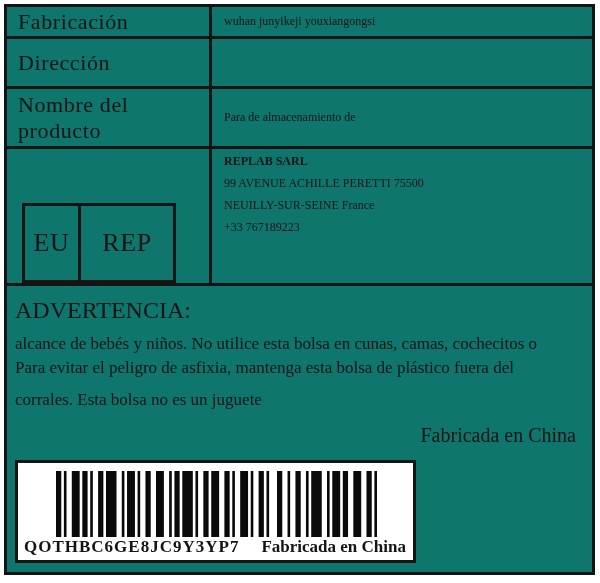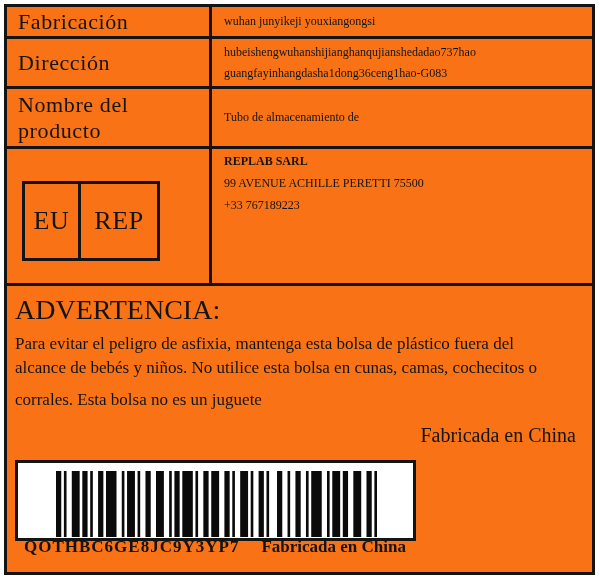--- a/index.html
+++ b/index.html
@@ -11,21 +11,21 @@
     position: relative;
     overflow: hidden;
   }
   .label {
     position: absolute;
     left: 4px; top: 4px;
     width: 591px; height: 571px;
     border: 3px solid #141414;
     display: flex;
     flex-direction: column;
-    background: #f97316;
+    background: #0f766e;
   }
   .trow {
     display: flex;
     border-bottom: 3px solid #141414;
     flex: 0 0 auto;
   }
   .row-fab { height: 32px; }
   .row-dir { height: 50px; }
   .row-prod { height: 60px; }
   .row-eurep { height: 137px; }
@@ -45,73 +45,73 @@
     font-size: 12px;
     line-height: 21px;
     display: flex;
     flex-direction: column;
     justify-content: center;
     white-space: nowrap;
     overflow: hidden;
   }
   .eurep-cell {
     display: flex;
-    align-items: center;
+    align-items: flex-end;
     padding: 0 0 0 15px;
   }
   .eurep-box {
     display: flex;
     height: 80px;
     margin-top: 10px;
     border: 3px solid #141414;
   }
   .eurep-eu, .eurep-rep {
     display: flex;
     align-items: center;
     justify-content: center;
     font-size: 26px;
     padding: 0 9px;
   }
   .eurep-eu { width: 56px; border-right: 3px solid #141414; }
-  .eurep-rep { width: 76px; }
+  .eurep-rep { width: 92px; }
   .rep-block {
     justify-content: flex-start;
     font-size: 12px;
     line-height: 22px;
   }
   .bold { font-weight: bold; }
   .warnrow {
     flex: 1 1 auto;
     padding: 5px 10px 0 7px;
     display: flex;
     flex-direction: column;
     align-items: flex-start;
   }
   .warn-title {
-    font-size: 28px;
+    font-size: 24px;
     line-height: 34px;
     margin: 2px 0 5px 1px;
   }
   .warn-line {
     font-size: 17px;
     line-height: 24px;
     margin-left: 1px;
     white-space: nowrap;
   }
   .warn-line.gap { margin-top: 8px; }
   .made-in {
     align-self: flex-end;
     font-size: 20px;
     margin-top: 12px;
     padding-right: 6px;
   }
   .bc-box {
     margin: 13px 0 0 1px;
     width: 401px;
-    height: 81px;
+    height: 103px;
     border: 3px solid #141414;
     display: flex;
     flex-direction: column;
     background: #ffffff;
   }
   .bc-bars {
     height: 66px;
     margin: 8px 36px 0 38px;
   }
   .bc-bars svg { width: 100%; height: 100%; display: block; fill: #0a0a0a; }
@@ -133,51 +133,48 @@
 
   <div class="trow row-fab">
     <div class="cell-label">Fabricación</div>
     <div class="cell-value">
       <span>wuhan junyikeji youxiangongsi</span>
     </div>
   </div>
 
   <div class="trow row-dir">
     <div class="cell-label">Dirección</div>
-    <div class="cell-value">
-      <span>hubeishengwuhanshijianghanqujianshedadao737hao</span>
-      <span>guangfayinhangdasha1dong36ceng1hao-G083</span>
-    </div>
   </div>
 
   <div class="trow row-prod">
     <div class="cell-label">Nombre del producto</div>
     <div class="cell-value">
-      <span>Tubo de almacenamiento de</span>
+      <span>Para de almacenamiento de</span>
     </div>
   </div>
 
   <div class="trow row-eurep">
     <div class="cell-label eurep-cell">
       <div class="eurep-box">
         <div class="eurep-eu">EU</div>
         <div class="eurep-rep">REP</div>
       </div>
     </div>
     <div class="cell-value rep-block">
       <span class="bold">REPLAB SARL</span>
       <span>99 AVENUE ACHILLE PERETTI 75500</span>
+      <span>NEUILLY-SUR-SEINE France</span>
       <span>+33 767189223</span>
     </div>
   </div>
 
   <div class="warnrow">
     <div class="warn-title">ADVERTENCIA:</div>
+    <div class="warn-line">alcance de bebés y niños. No utilice esta bolsa en cunas, camas, cochecitos o</div>
     <div class="warn-line">Para evitar el peligro de asfixia, mantenga esta bolsa de plástico fuera del</div>
-    <div class="warn-line">alcance de bebés y niños. No utilice esta bolsa en cunas, camas, cochecitos o</div>
     <div class="warn-line gap">corrales. Esta bolsa no es un juguete</div>
     <div class="made-in">Fabricada en China</div>
 
     <div class="bc-box">
       <div class="bc-bars">
         <svg preserveAspectRatio="none" xmlns="http://www.w3.org/2000/svg" viewBox="0 0 122 70">
             <rect x="0" y="0" width="2" height="70"></rect>
             <rect x="3" y="0" width="1" height="70"></rect>
             <rect x="6" y="0" width="3" height="70"></rect>
             <rect x="10" y="0" width="2" height="70"></rect>

